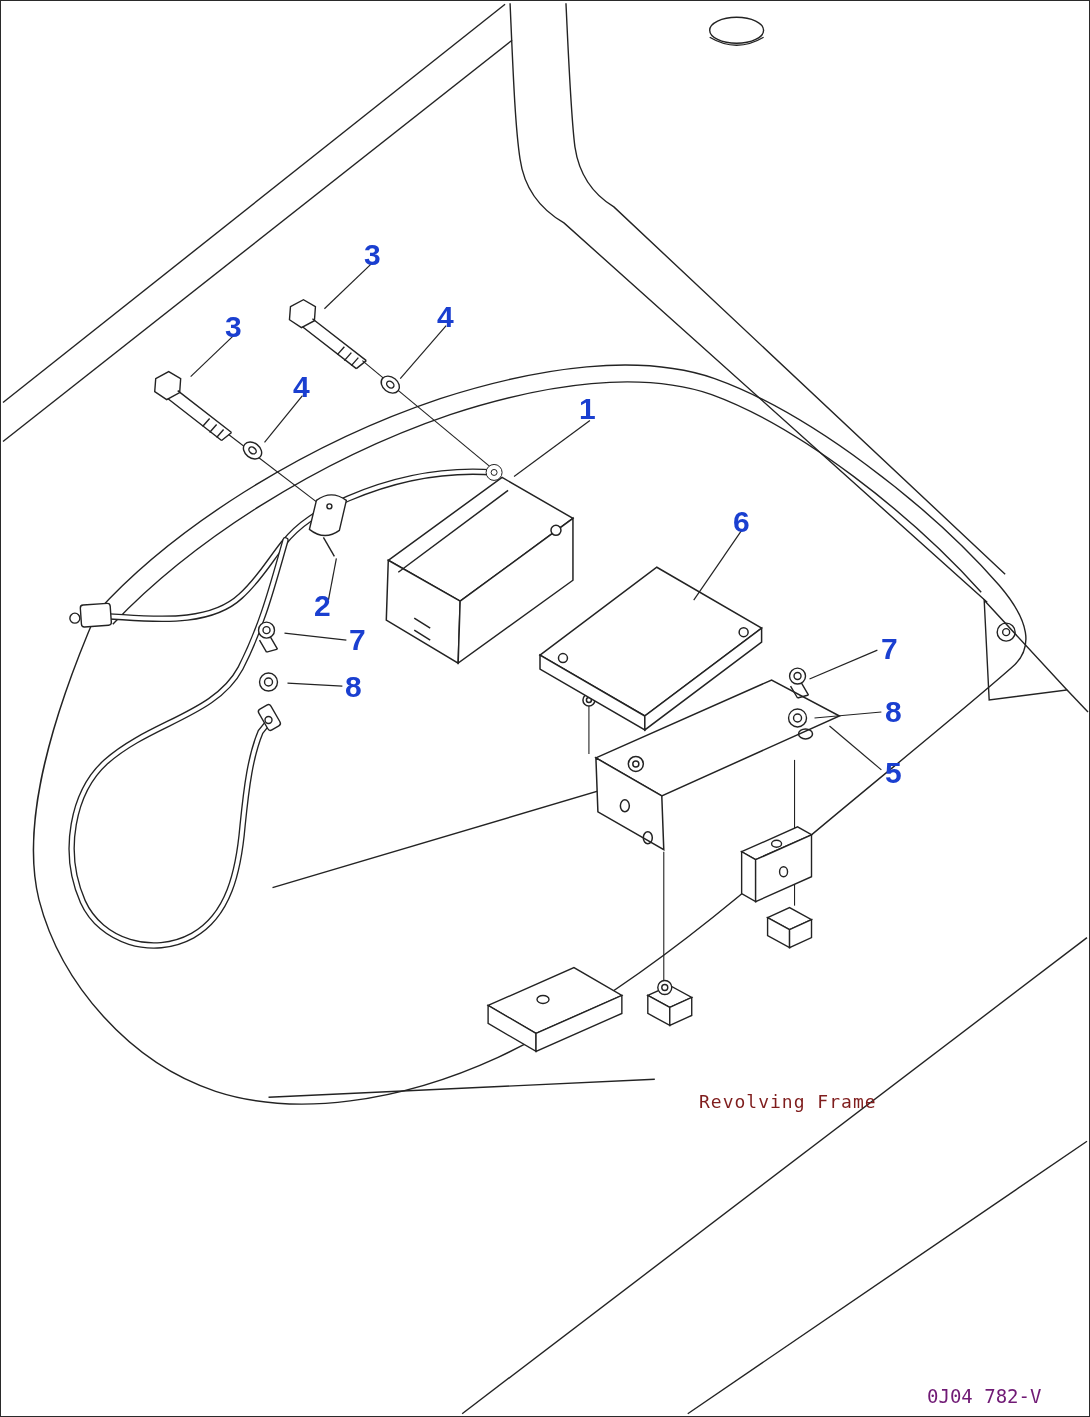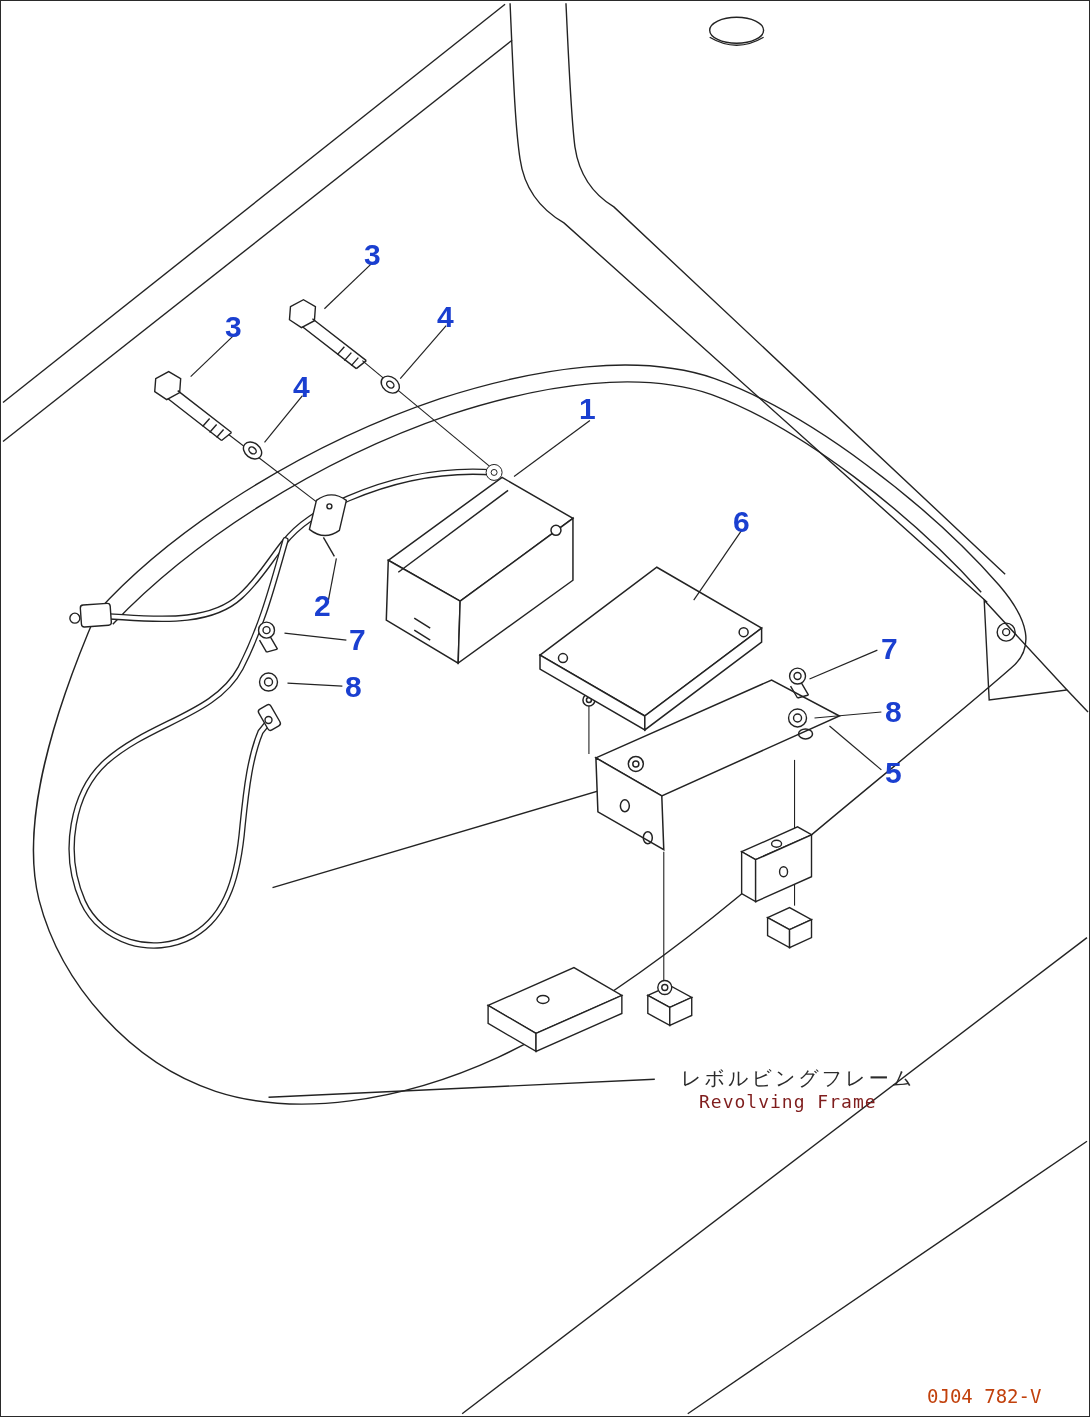--- a/index.html
+++ b/index.html
@@ -21,21 +21,21 @@
   }
   .frame-label-jp{
     position:absolute;left:680px;top:1064px;color:#2b2b2b;
     font:20px "DejaVu Sans Mono",monospace;letter-spacing:3px;white-space:nowrap;
   }
   .frame-label-en{
     position:absolute;left:698px;top:1090px;color:#7f1d1d;
     font:18px "DejaVu Sans Mono",monospace;letter-spacing:1px;white-space:nowrap;
   }
   .drawing-number{
-    position:absolute;left:926px;top:1384px;color:#c2410c;
+    position:absolute;left:926px;top:1384px;color:#701a75;
     font:19px "DejaVu Sans Mono",monospace;white-space:nowrap;
   }
 </style>
 </head>
 <body>
 
 <div class="canvas">
 
   <svg class="linework" viewBox="0 0 1090 1417" aria-hidden="true">
 
@@ -189,17 +189,16 @@
   <div class="callout" style="left:224px;top:311px">3</div>
   <div class="callout" style="left:436px;top:301px">4</div>
   <div class="callout" style="left:292px;top:371px">4</div>
   <div class="callout" style="left:884px;top:757px">5</div>
   <div class="callout" style="left:732px;top:506px">6</div>
   <div class="callout" style="left:348px;top:624px">7</div>
   <div class="callout" style="left:880px;top:633px">7</div>
   <div class="callout" style="left:344px;top:671px">8</div>
   <div class="callout" style="left:884px;top:696px">8</div>
 
-  <div class="frame-label-jp">レボルビングフレーム</div>
   <div class="frame-label-en">Revolving Frame</div>
 
   <div class="drawing-number">0J04 782-V</div>
 </div>
 
 </body></html>

